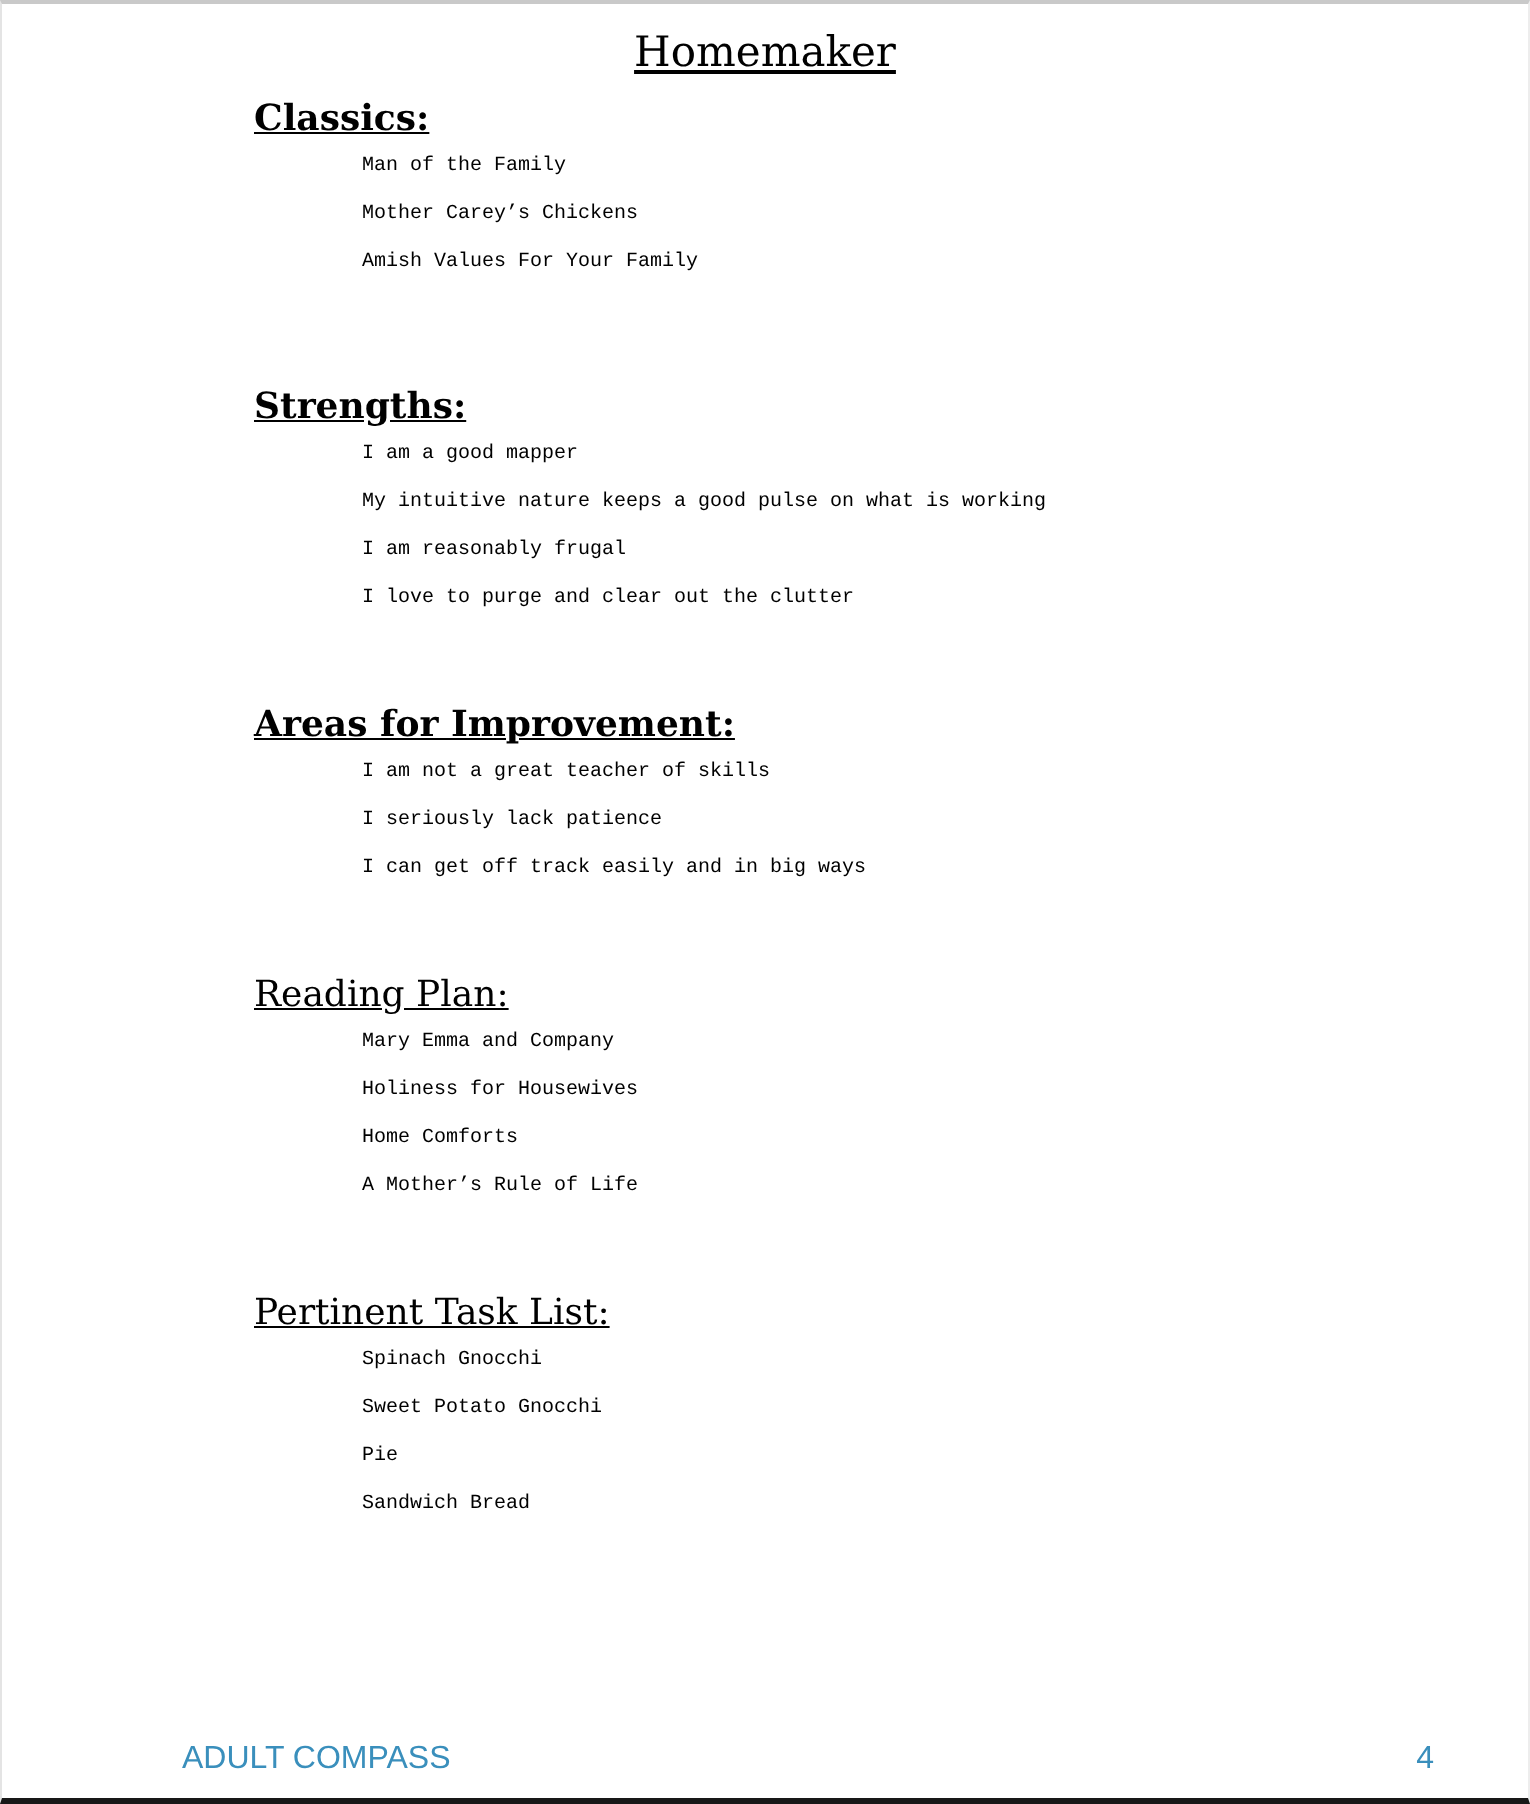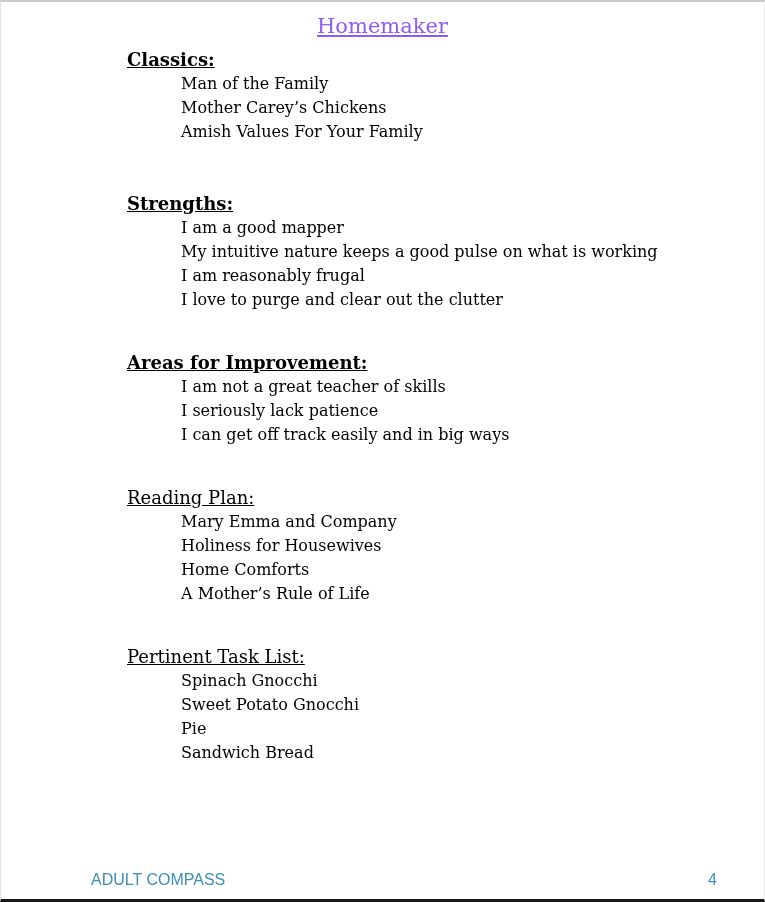--- a/index.html
+++ b/index.html
@@ -15,42 +15,43 @@
     border-bottom: 3px solid #181818;
     font-family: "DejaVu Serif", "Liberation Serif", serif;
     color: #000000;
     overflow: hidden;
   }
   .doc-title {
     margin-top: 10px;
     text-align: center;
     font-size: 21px;
     line-height: 28px;
-    color: #8b5cf6;
+    color: #000000;
     text-decoration: underline;
     font-weight: normal;
   }
   .content {
     margin-top: 8px;
     margin-left: 126px;
     margin-right: 40px;
   }
   .section { margin-top: 39px; }
   .section:first-child { margin-top: 0; }
   .section.gap-large { margin-top: 48px; }
   .heading {
     font-size: 18px;
     line-height: 24px;
     text-decoration: underline;
   }
   .heading.bold { font-weight: bold; }
   .item {
-    font-size: 16px;
+    font-size: 10px;
     line-height: 24px;
     margin-left: 54px;
+    font-family: Liberation Mono, monospace;
   }
   .footer {
     position: absolute;
     left: 0;
     right: 0;
     bottom: 10px;
     display: flex;
     justify-content: space-between;
     padding-left: 90px;
     padding-right: 47px;

